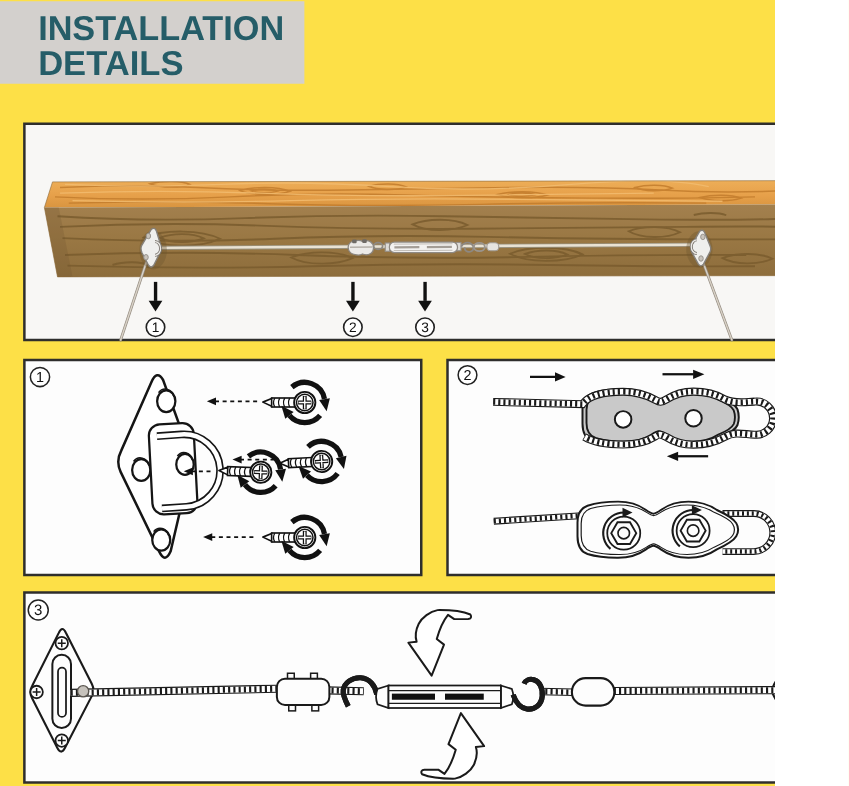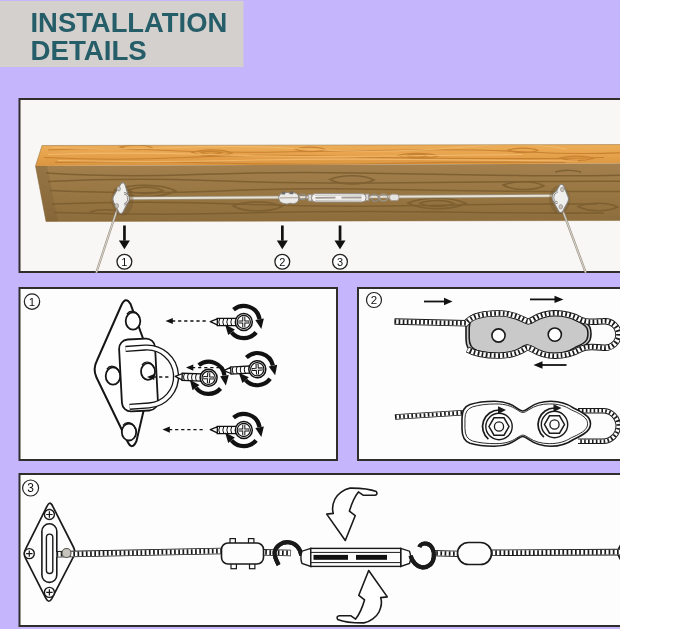--- a/index.html
+++ b/index.html
@@ -1,16 +1,16 @@
 <!DOCTYPE html>
 <html><head>
 <meta charset="utf-8">
 <style>
   html,body{margin:0;padding:0;background:#ffffff;}
-  #page{position:relative;width:620px;height:629px;background:#c4b5fd;overflow:hidden;
+  #page{position:relative;width:620px;height:629px;background:#fde047;overflow:hidden;
         font-family:"Liberation Sans", sans-serif;}
   svg{display:block;}
 </style>
 </head>
 <body>
 <div id="page">
 <svg width="679" height="629" viewBox="0 0 679 629" xmlns="http://www.w3.org/2000/svg">
 <defs>
   <linearGradient id="woodtop" x1="0" y1="0" x2="0" y2="1">
     <stop offset="0" stop-color="#edae58"></stop>

